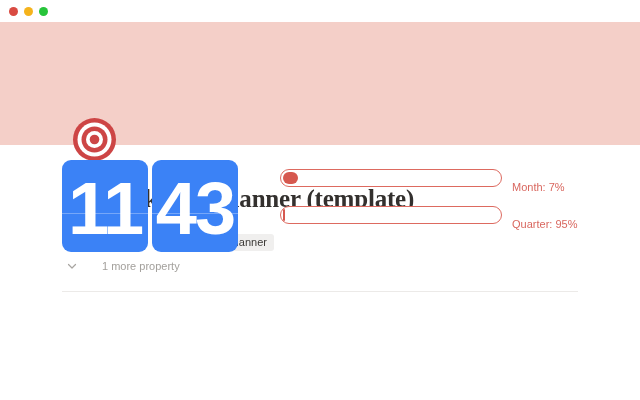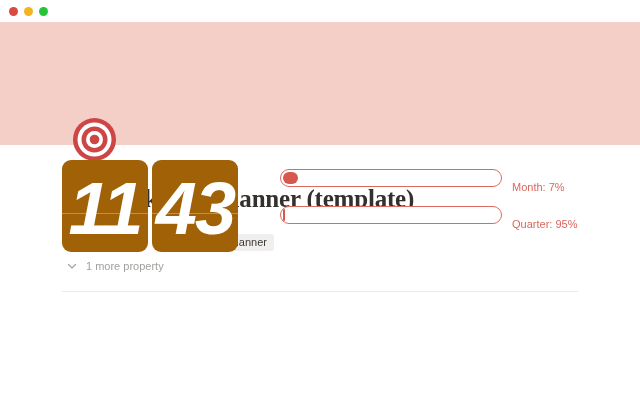--- a/index.html
+++ b/index.html
@@ -73,21 +73,21 @@
   .tag-pill {
     background: #f0efee;
     color: #3b3936;
     font-size: 11px;
     padding: 2px 7px 3px;
     border-radius: 3px;
     white-space: nowrap;
   }
   .more-props {
     position: absolute; left: 66px; top: 115px;
-    display: flex; align-items: center; gap: 8px;
+    display: flex; align-items: center; gap: 24px;
     color: #a3a09c;
     font-size: 11px;
   }
   .more-props .glyph { display: inline-flex; width: 12px; height: 12px; }
 
   .divider {
     position: absolute; left: 62px; top: 146px;
     width: 516px; height: 1px;
     background: #eceae8;
   }
@@ -99,24 +99,23 @@
   }
 
   
   .counters {
     position: absolute; left: 62px; top: 0;
     display: flex; gap: 4px;
   }
   .flip-card {
     position: relative;
     width: 86px; height: 92px;
-    background: #a16207;
+    background: #3b82f6;
     border-radius: 9px;
     overflow: hidden;
-    font-style: italic;
   }
   .flip-card .hinge {
     position: absolute; left: 0; top: 53px;
     width: 100%; height: 1px;
     background: rgba(255,255,255,0.30);
   }
   .flip-card .num {
     position: absolute;
     left: 0; right: 0; top: 12px;
     text-align: center;

